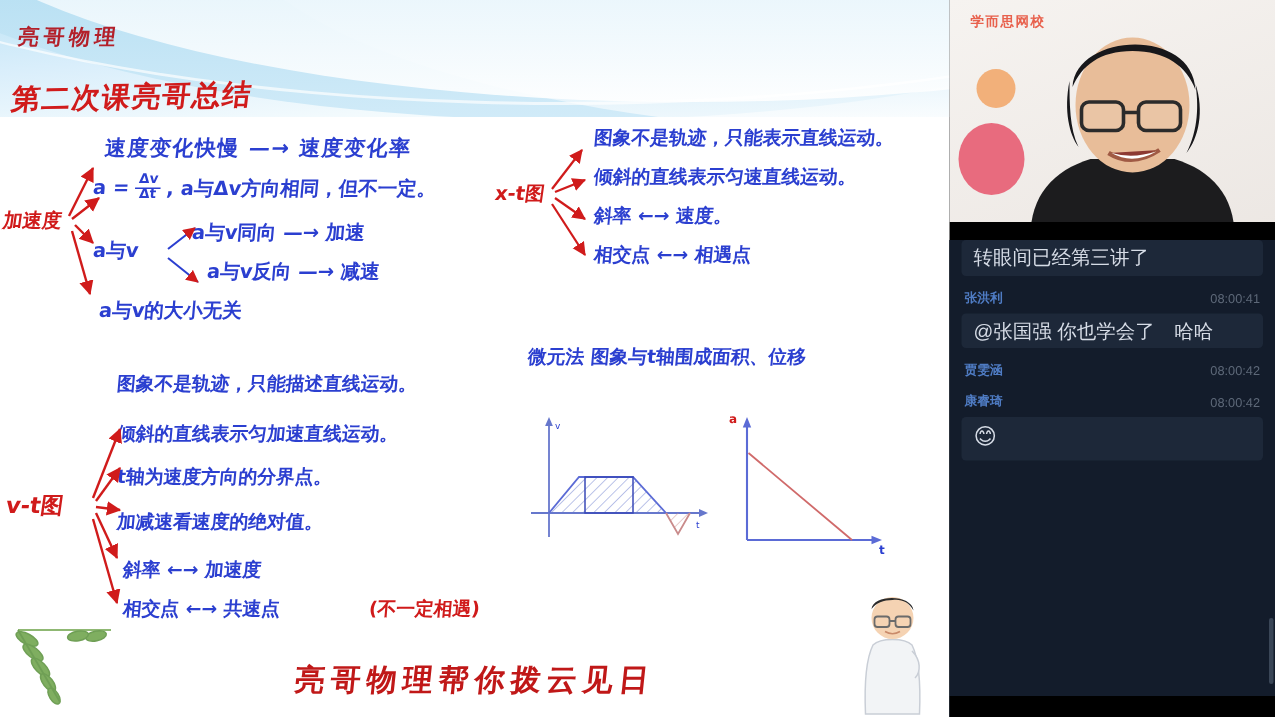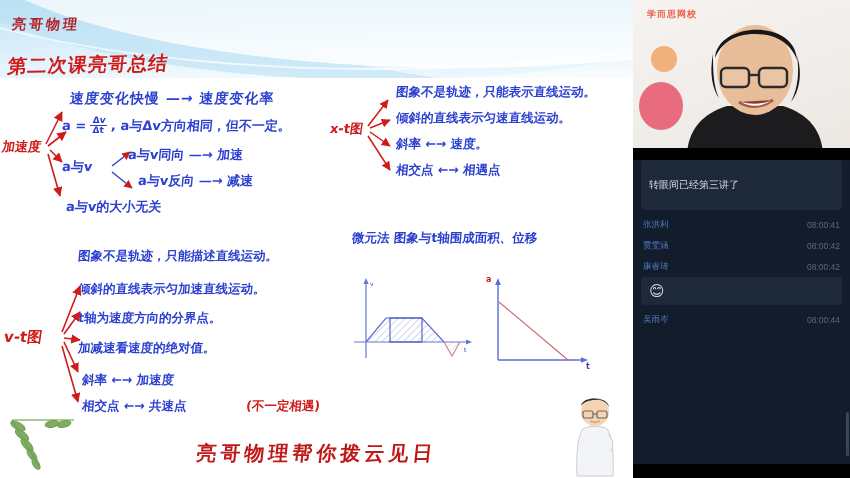--- a/index.html
+++ b/index.html
@@ -156,32 +156,32 @@
     position: absolute; left: 14px; top: 8px;
     font-size: 9px; font-weight: bold; color: #e8614d; letter-spacing: 1px;
   }
   #teacher { position: absolute; left: 46px; top: 14px; }
 
   #chat { position: absolute; left: 0; top: 160px; width: 217px; height: 318px; background: #131c2b; overflow: hidden; }
   .chat-msg-bubble {
     margin: 0 8px 0 8px;
     background: #1d2839;
     border-radius: 3px;
-    padding: 18px 8px;
+    padding: 3px 8px;
     color: #d6dce6;
-    font-size: 10px;
+    font-size: 13px;
     line-height: 1.35;
     word-break: break-all;
   }
   .chat-meta {
     display: flex; justify-content: space-between; align-items: center;
     margin: 9px 10px 4px 10px;
     font-size: 8.5px;
   }
-  .chat-user { color: #4f7cc4; font-weight: normal; }
+  .chat-user { color: #4f7cc4; font-weight: bold; }
   .chat-time { color: #5d6878; }
   .emoji-bubble { font-size: 15px; line-height: 1.1; padding: 6px 8px; }
   #chat-scrollbar {
     position: absolute; right: 1px; top: 252px; width: 3px; height: 44px;
     background: #3a4657; border-radius: 2px;
   }
   #chat-bottom-mask { position: absolute; left: 0; bottom: 0; width: 217px; height: 14px; background: #000; }
   #video-bottom-mask { position: absolute; left: 0; top: 148px; width: 217px; height: 12px; background: #000; }
 </style>
 </head>
@@ -352,31 +352,28 @@
       <div id="video-bottom-mask"></div>
     </div>
 
     <div id="chat">
       <div id="chat-list">
           <div class="chat-msg-bubble">转眼间已经第三讲了</div>
           <div class="chat-meta">
             <span class="chat-user">张洪利</span>
             <span class="chat-time">08:00:41</span>
           </div>
+          <div class="chat-msg-bubble">@张国强 你也学会了　哈哈</div>
           <div class="chat-meta">
             <span class="chat-user">贾雯涵</span>
             <span class="chat-time">08:00:42</span>
           </div>
           <div class="chat-meta">
             <span class="chat-user">康睿琦</span>
             <span class="chat-time">08:00:42</span>
           </div>
           <div class="chat-msg-bubble emoji-bubble">😊</div>
-          <div class="chat-meta">
-            <span class="chat-user">吴雨岑</span>
-            <span class="chat-time">08:00:44</span>
-          </div>
         </div>
       <div id="chat-scrollbar"></div>
       <div id="chat-bottom-mask"></div>
     </div>
   </div>
 </div>
 
 </body></html>

